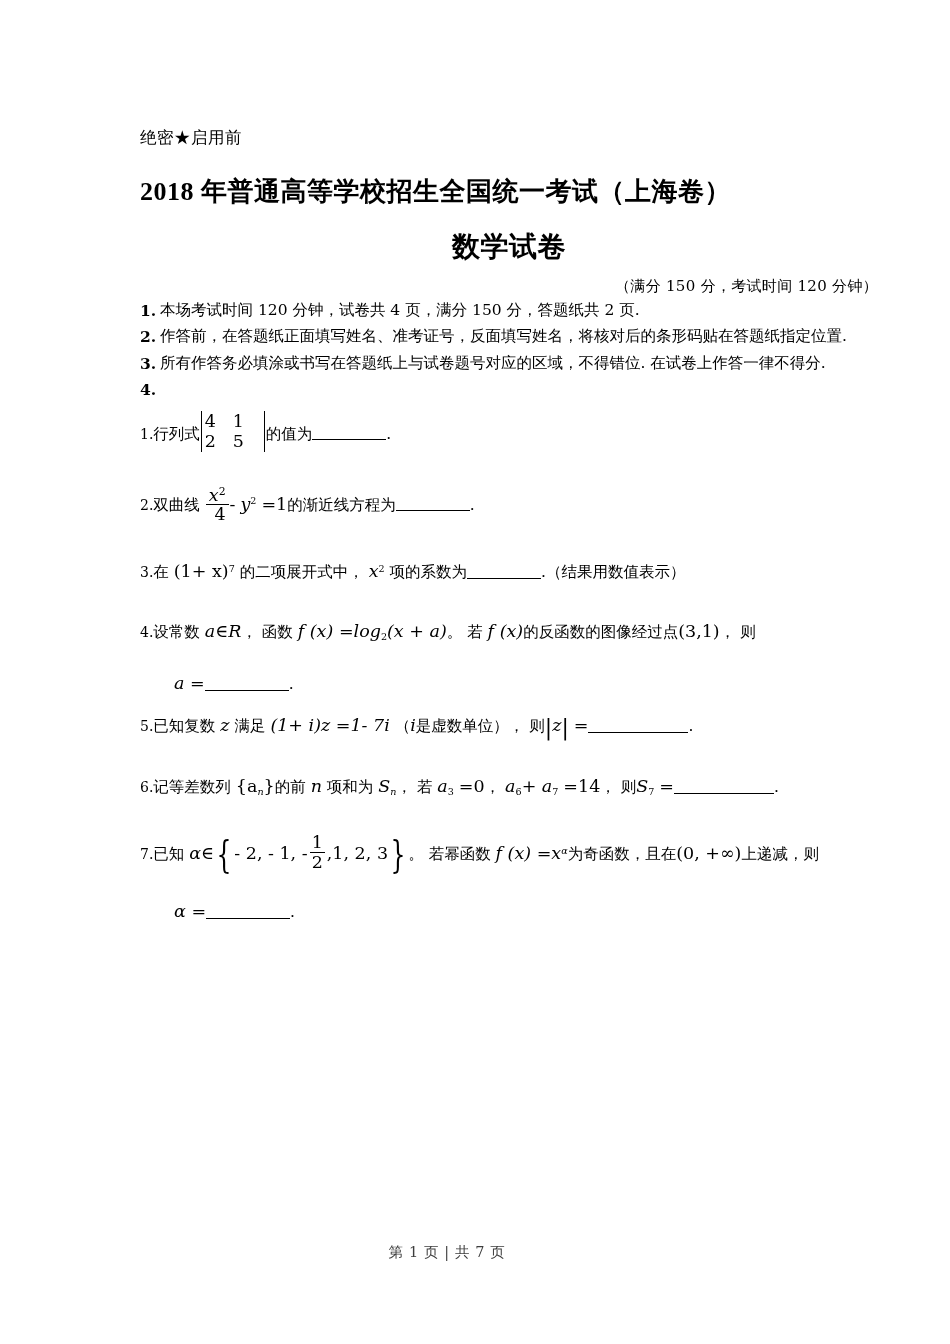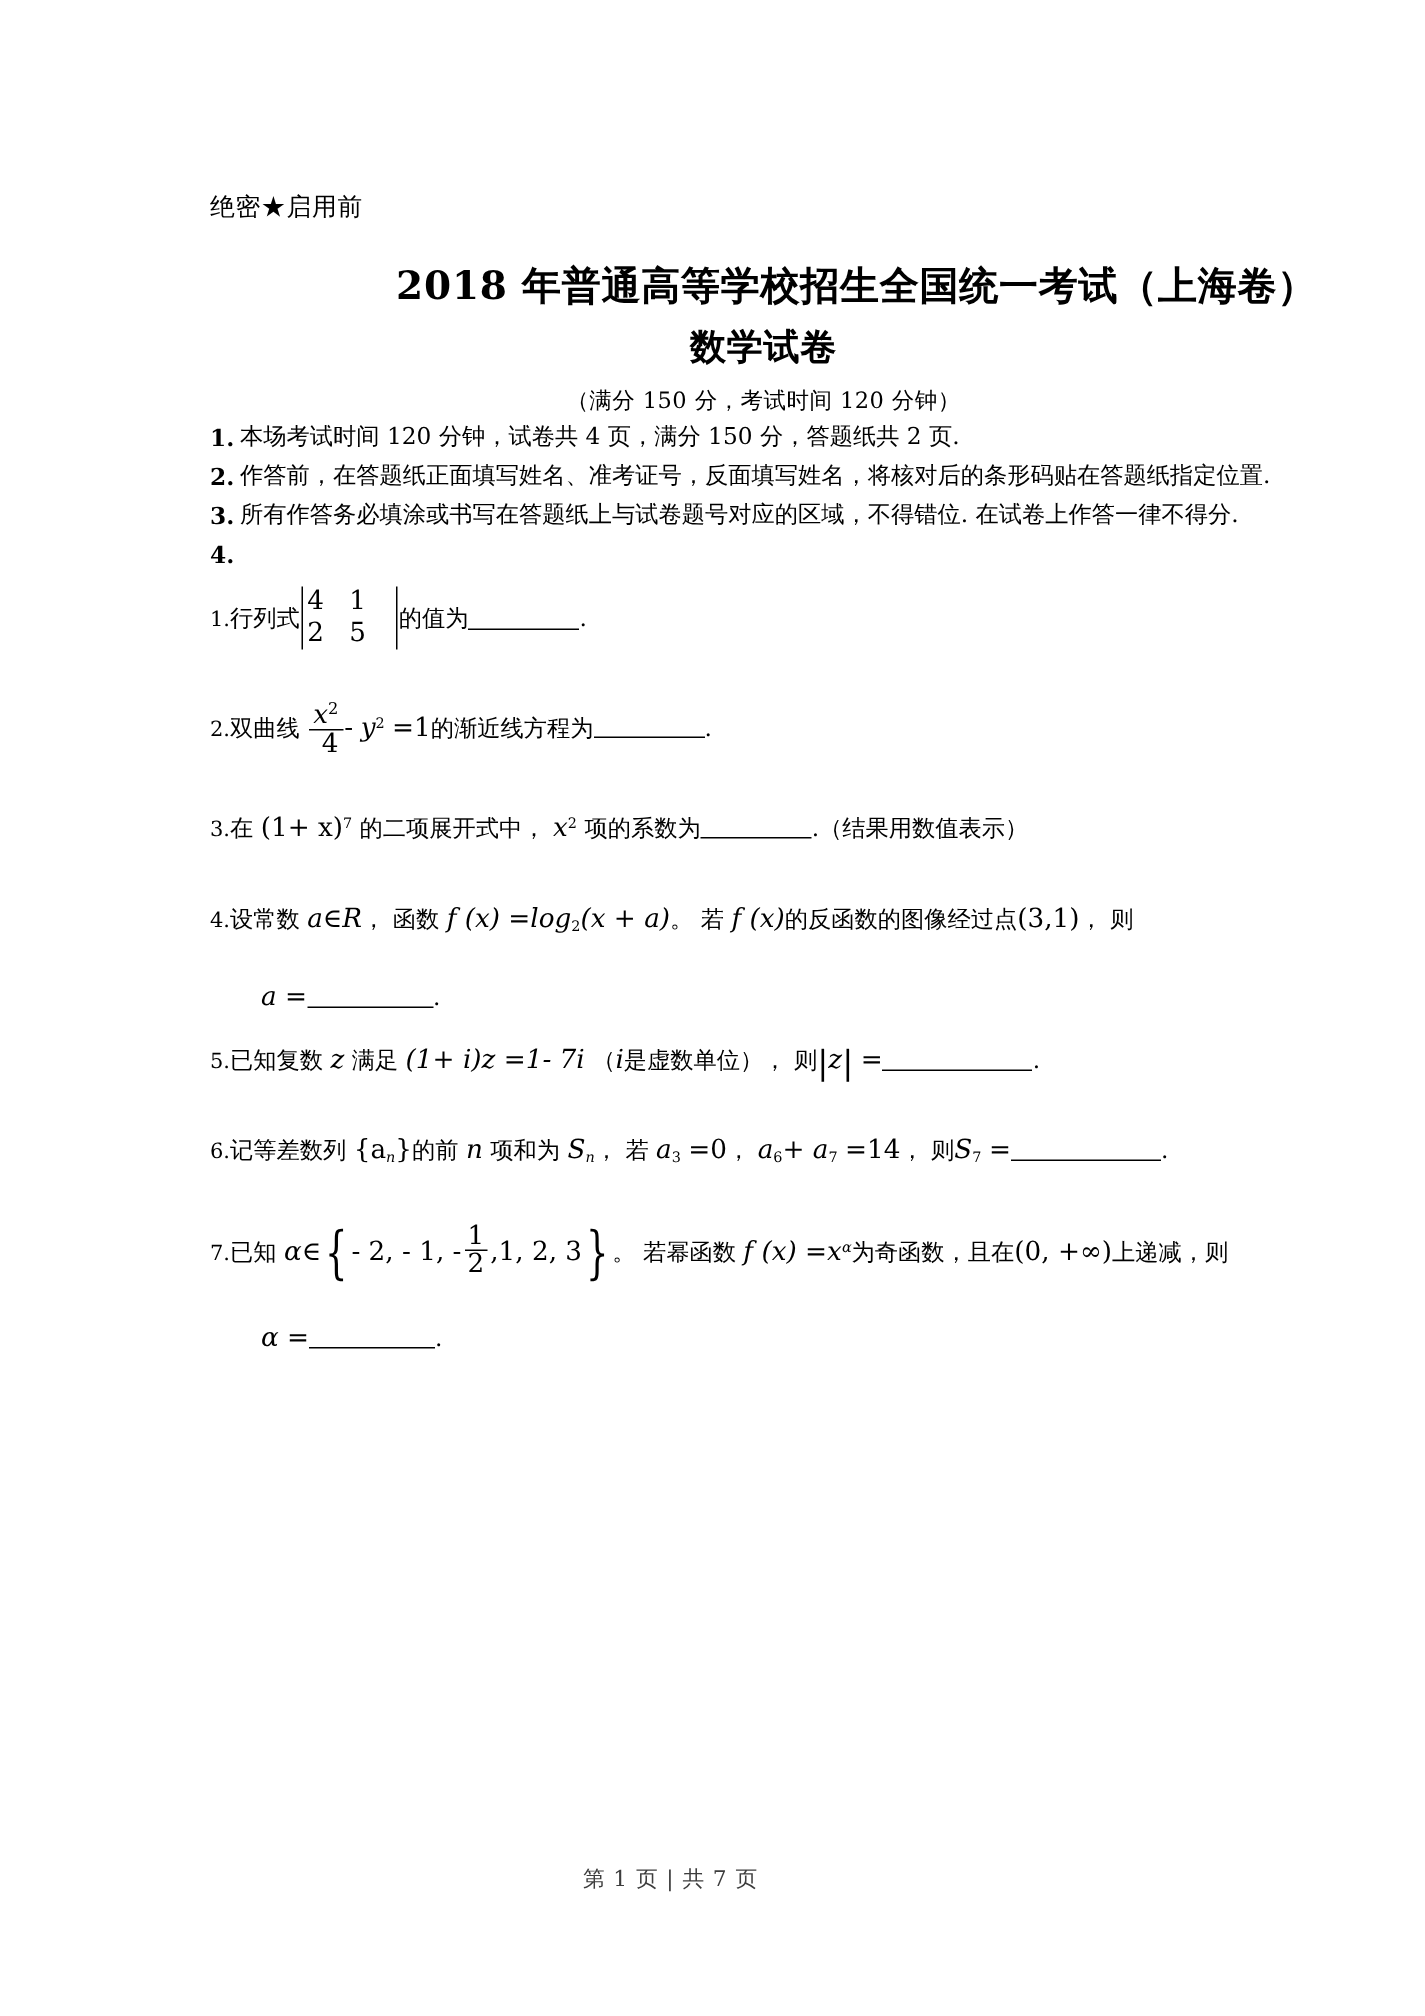--- a/index.html
+++ b/index.html
@@ -25,37 +25,38 @@
   }
 
   
   .classified {
     font-size: 16.5px;
     line-height: 1.2;
     letter-spacing: 0.5px;
   }
   .title-main {
     margin-top: 26px;
-    text-align: right;
+    text-align: left;
     font-size: 26px;
     font-weight: bold;
     letter-spacing: 0.5px;
     line-height: 1.35;
+    font-family: Liberation Serif, serif;
   }
   .title-sub {
-    margin-top: 6px;
+    margin-top: 20px;
     text-align: center;
-    font-size: 24px;
+    font-size: 28px;
     font-weight: bold;
     letter-spacing: 0.5px;
     line-height: 1.3;
   }
   .score-line {
     margin-top: 12px;
-    text-align: center;
+    text-align: right;
     font-size: 15px;
     letter-spacing: 0.3px;
   }
 
   
   .notice-head {
     margin-top: 12px;
     font-size: 15.5px;
     line-height: 1.5;
   }

